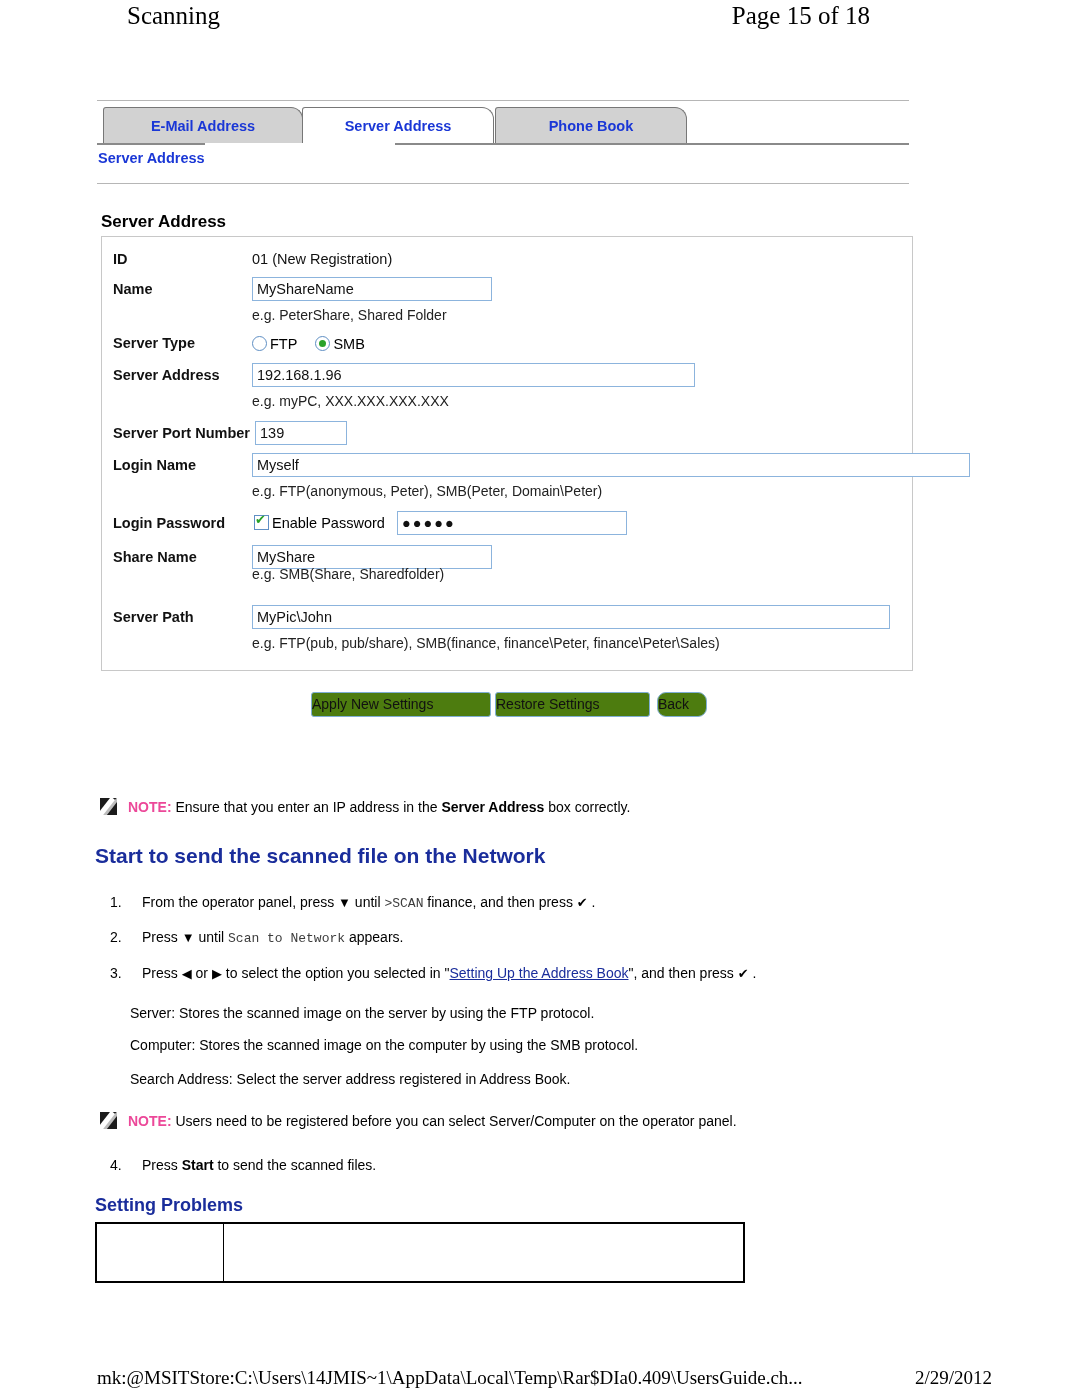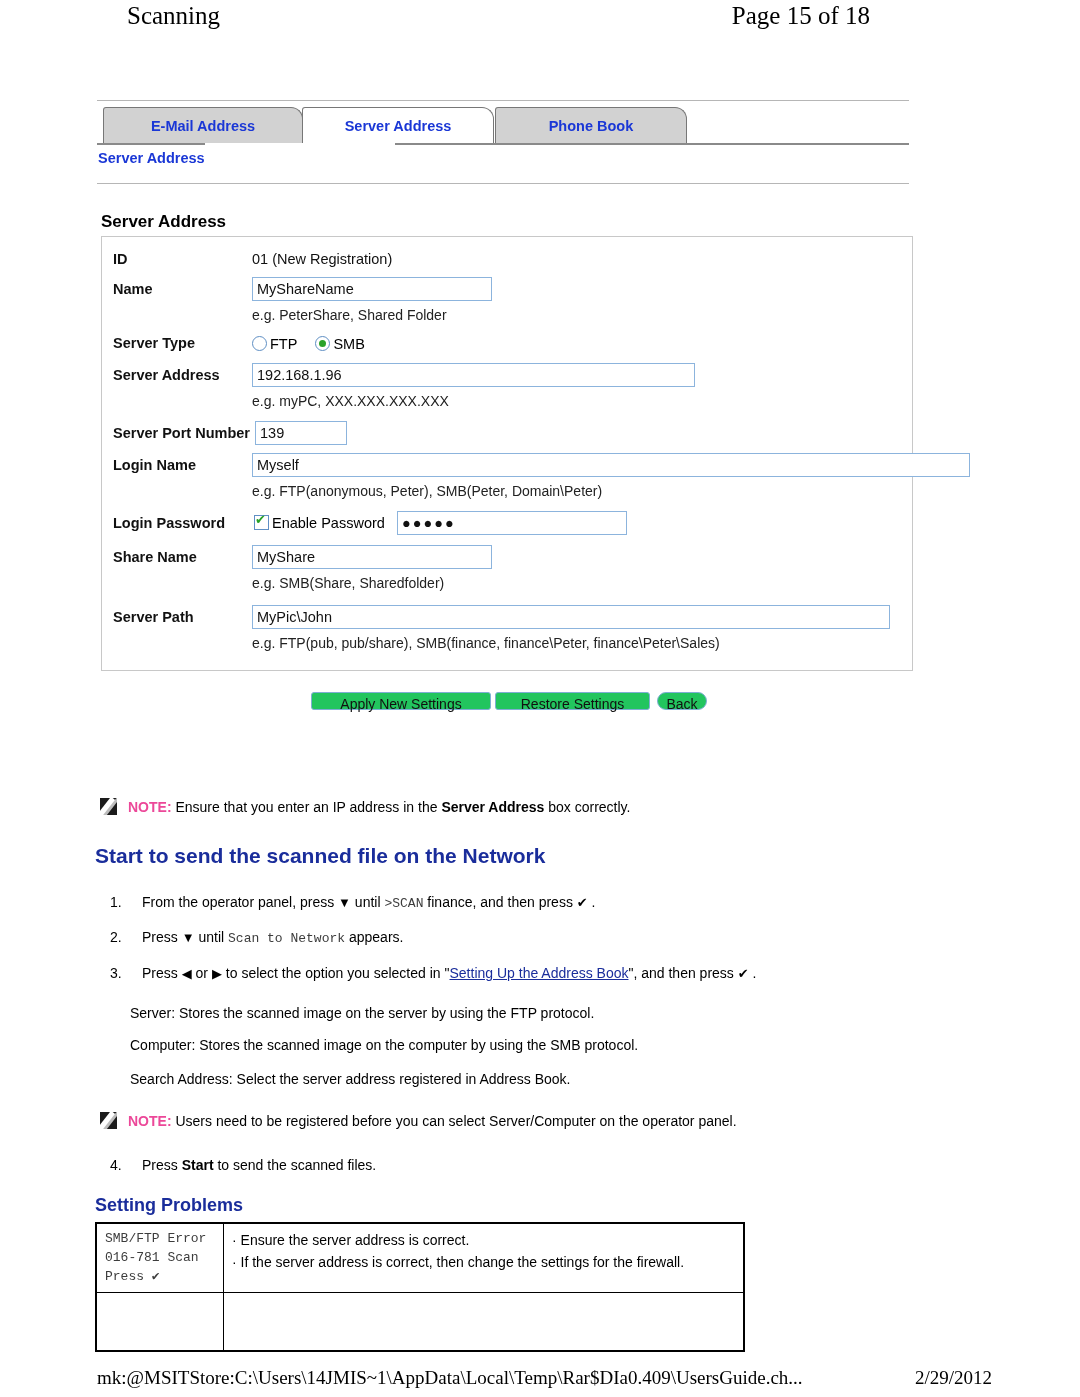--- a/index.html
+++ b/index.html
@@ -197,29 +197,29 @@
     color: #27a127;
     line-height: 15px;
   }
   .chk-lbl { font-size: 14.5px; }
 
   
   .btnbar { position: absolute; left: 0; top: 692px; width: 1080px; height: 30px; }
   .btn {
     position: absolute;
     top: 0;
-    height: 18px;
+    height: 25px;
     box-sizing: border-box;
     border: 1px solid #7faed4;
     border-radius: 3px;
-    background: #22c55e;
+    background: #4d7c0f;
     font-family: "Liberation Sans", sans-serif;
     font-size: 14px;
     color: #111;
-    text-align: center;
+    text-align: left;
     line-height: 23px;
     white-space: nowrap;
   }
   .btn-apply   { left: 311px; width: 180px; }
   .btn-restore { left: 495px; width: 155px; }
   .btn-back    { left: 657px; width: 50px; border-radius: 9px; }
 
   
   .note-icon {
     position: absolute;
@@ -391,21 +391,21 @@
     <span class="lbl" style="top:4px;">Login Password</span>
     <span style="position:absolute; left:152px; top:3px; white-space:nowrap;">
       <span class="cbox on"></span><span class="chk-lbl">Enable Password</span>
     </span>
     <span class="tbox" style="left:295px; top:0; width:230px; letter-spacing:2px;">●●●●●</span>
   </div>
 
   <div class="row" style="top:308px;">
     <span class="lbl" style="top:4px;">Share Name</span>
     <span class="tbox" style="left:150px; top:0; width:240px;">MyShare</span>
-    <span class="hint" style="top:30px;">e.g. SMB(Share, Sharedfolder)</span>
+    <span class="hint" style="top:21px;">e.g. SMB(Share, Sharedfolder)</span>
   </div>
 
   <div class="row" style="top:368px;">
     <span class="lbl" style="top:4px;">Server Path</span>
     <span class="tbox" style="left:150px; top:0; width:638px;">MyPic\John</span>
     <span class="hint" style="top:30px;">e.g. FTP(pub, pub/share), SMB(finance, finance\Peter, finance\Peter\Sales)</span>
   </div>
 
 </div>
 
@@ -456,31 +456,20 @@
   <span class="num">4.</span>
   <span class="txt">
     <span>Press </span><b>Start</b><span> to send the scanned files.</span>
   </span>
 </div>
 
 <div class="h-blue small" style="left:95px; top:1195px;">Setting Problems</div>
 
 <table class="ptable">
   <tbody>
-      <tr>
-    <td class="pt-code">
-      <div>SMB/FTP Error</div>
-      <div>016-781 Scan</div>
-      <div>Press ✔</div>
-    </td>
-    <td class="pt-body">
-      <div>· Ensure the server address is correct.</div>
-      <div>· If the server address is correct, then change the settings for the firewall.</div>
-    </td>
-  </tr>
   <tr>
     <td class="pt-code" style="height:46px;">&nbsp;</td>
     <td class="pt-body">&nbsp;</td>
   </tr>
 </tbody>
   </table>
 
 <div class="footer">
   <div class="f-path">mk:@MSITStore:C:\Users\14JMIS~1\AppData\Local\Temp\Rar$DIa0.409\UsersGuide.ch...</div>
   <div class="f-date">2/29/2012</div>

